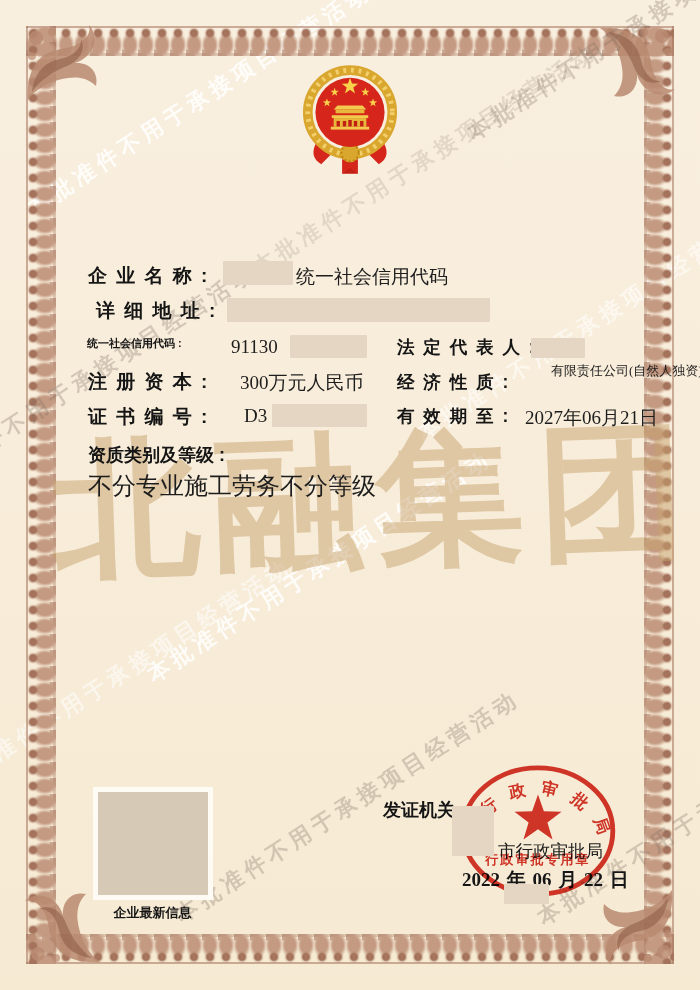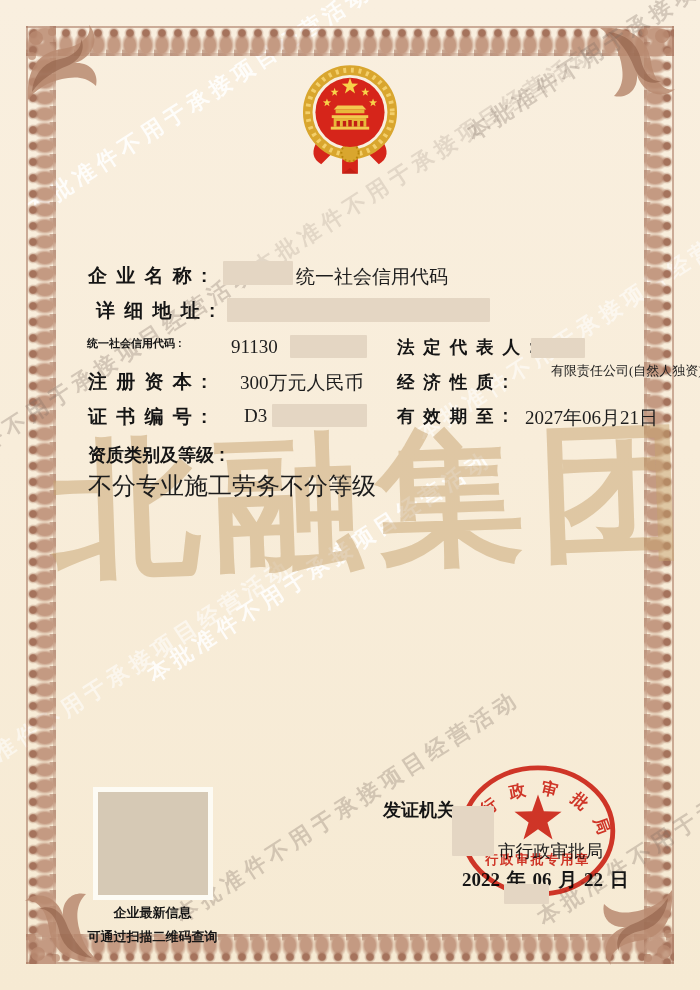--- a/index.html
+++ b/index.html
@@ -191,21 +191,20 @@
   <div class="redact" style="left:272px;top:404px;width:95px;height:23px;"></div>
   <div class="lab labr" style="left:397px;top:404px;">有 效 期 至 :</div>
   <div class="val" style="left:525px;top:405px;">2027年06月21日</div>
 
   <div class="lab" style="left:88px;top:443px;font-size:18px;word-spacing:0;">资质类别及等级 :</div>
   <div class="val" style="left:88px;top:470px;font-size:24px;">不分专业施工劳务不分等级</div>
 
   <div class="qr"></div>
   <div class="qr-caption">
     <div>企业最新信息</div>
-    <div>可通过扫描二维码查询</div>
   </div>
 
   <div class="issuer-label">发证机关</div>
   <div class="issuer-value">市行政审批局</div>
   <div class="issue-date">2022 年 06 月 22 日</div>
 
   <div class="seal">
     <svg width="162" height="136" viewBox="0 0 164 140">
       <ellipse cx="82" cy="70" rx="77" ry="65" fill="none" stroke="#d3281c" stroke-width="5"></ellipse>
       <polygon transform="translate(82,58) scale(0.85)" fill="#d3281c" points="0,-30 7.1,-9.7 28.5,-9.3 11.4,3.7 17.6,24.3 0,12 -17.6,24.3 -11.4,3.7 -28.5,-9.3 -7.1,-9.7"></polygon>

